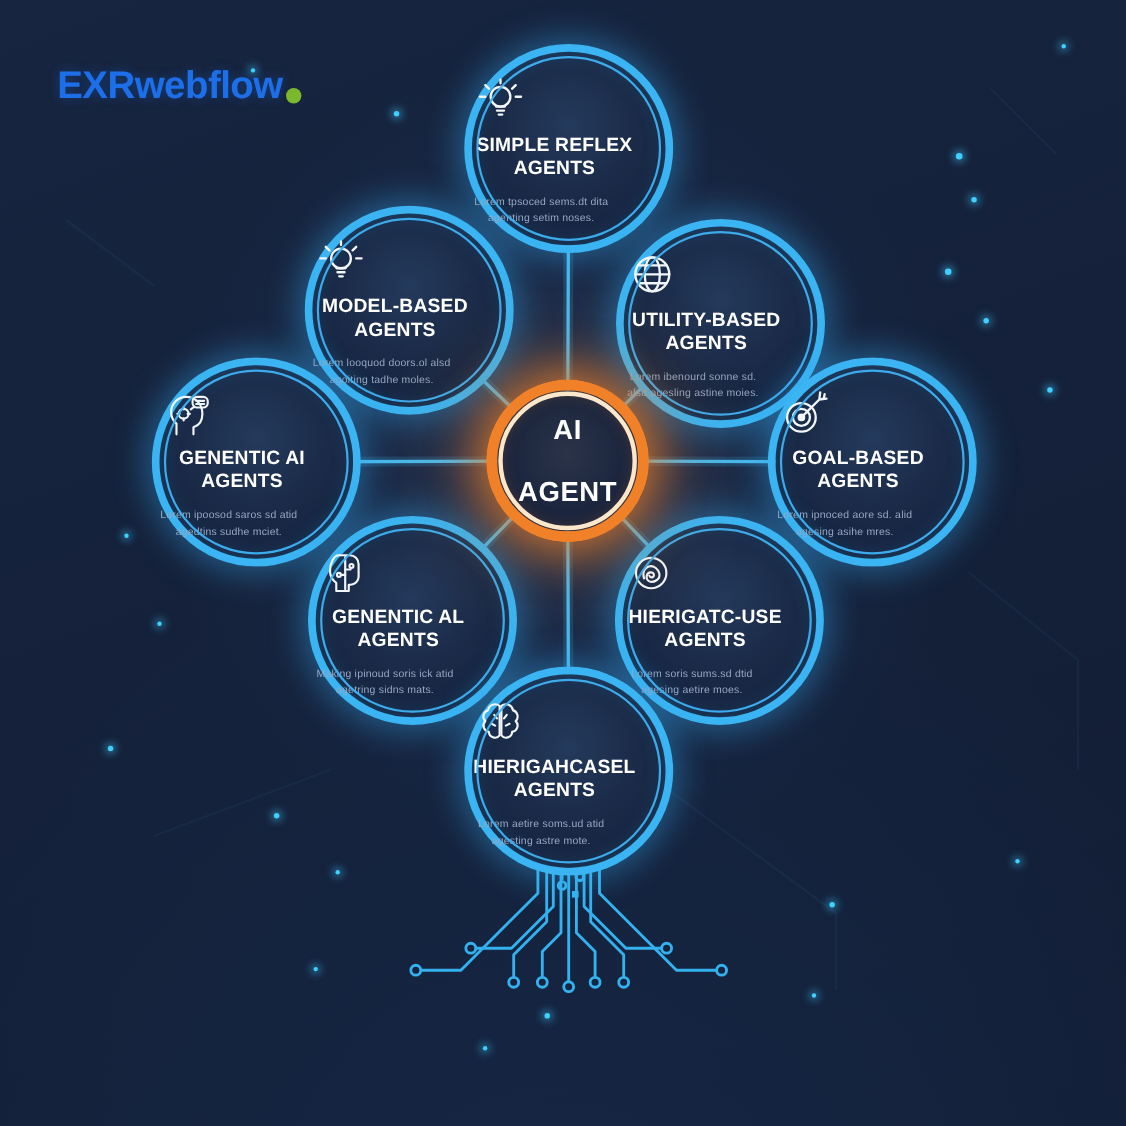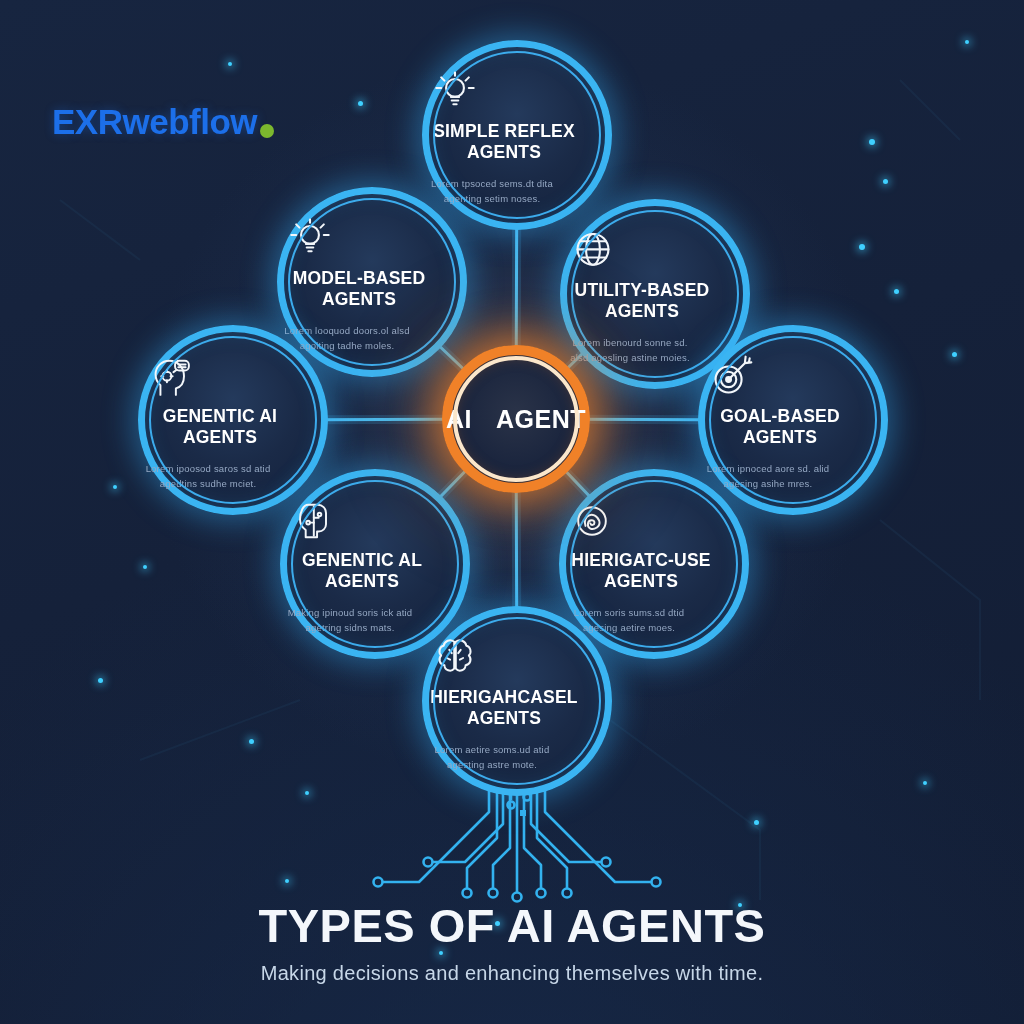--- a/index.html
+++ b/index.html
@@ -38,30 +38,30 @@
     letter-spacing:.2px;width:150px;}
   .node-desc{font-size:9.5px;line-height:1.5;color:#96a9c4;width:126px;margin-top:15px;
     letter-spacing:.2px;}
   
   .center-node{
     position:absolute;left:442px;top:345px;width:128px;height:128px;border-radius:50%;
     border:10px solid #f08128;
     background:radial-gradient(circle at 50% 45%, #2a3348 0%, #15203a 78%);
     box-shadow:0 0 42px 10px rgba(243,131,41,.7), 0 0 90px 20px rgba(243,131,41,.25),
                inset 0 0 16px rgba(243,131,41,.35);
-    display:flex;flex-direction:row;align-items:center;justify-content:center;
+    display:flex;flex-direction:column;align-items:center;justify-content:center;
     text-align:center;z-index:4;gap:24px;
   }
   .center-node::before{content:"";position:absolute;inset:1px;border-radius:50%;
     border:4px solid #fbe7cb;}
   .center-line{font-weight:700;font-size:25px;color:#ffffff;line-height:1.3;letter-spacing:.5px;}
   
   .tree{position:absolute;left:367px;top:778px;z-index:2;}
   
-  .logo{position:absolute;left:52px;top:58px;z-index:5;display:flex;align-items:baseline;margin-top:44px;}
+  .logo{position:absolute;left:52px;top:58px;z-index:5;display:flex;align-items:baseline;}
   .logo-text{font-weight:700;font-size:35px;letter-spacing:-.5px;color:#1c6fe9;
     text-shadow:0 0 10px rgba(28,111,233,.35);}
   .logo-dot{width:14px;height:14px;border-radius:50%;background:#7cb82e;margin-left:3px;
     align-self:flex-end;margin-bottom:4px;}
   .logo-spark{position:absolute;left:228px;top:62px;width:4px;height:4px;}
   
   .footer{position:absolute;left:0;right:0;top:898px;text-align:center;z-index:5;}
   .footer-title{font-weight:700;font-size:47px;color:#f4f7fb;letter-spacing:.5px;}
   .footer-subtitle{font-size:20px;color:#c7d7e8;margin-top:9px;letter-spacing:.3px;}
 </style>
@@ -263,18 +263,14 @@
     <div class="center-line">AI</div>
     <div class="center-line">AGENT</div>
   </div>
 
   <div class="logo">
     <span class="logo-text">EXRwebflow</span>
     <span class="logo-dot"></span>
   </div>
   <div class="dot logo-spark"></div>
 
-  <div class="footer">
-    <div class="footer-title">TYPES OF AI AGENTS</div>
-    <div class="footer-subtitle">Making decisions and enhancing themselves with time.</div>
-  </div>
 
 </div>
 
 </body></html>

